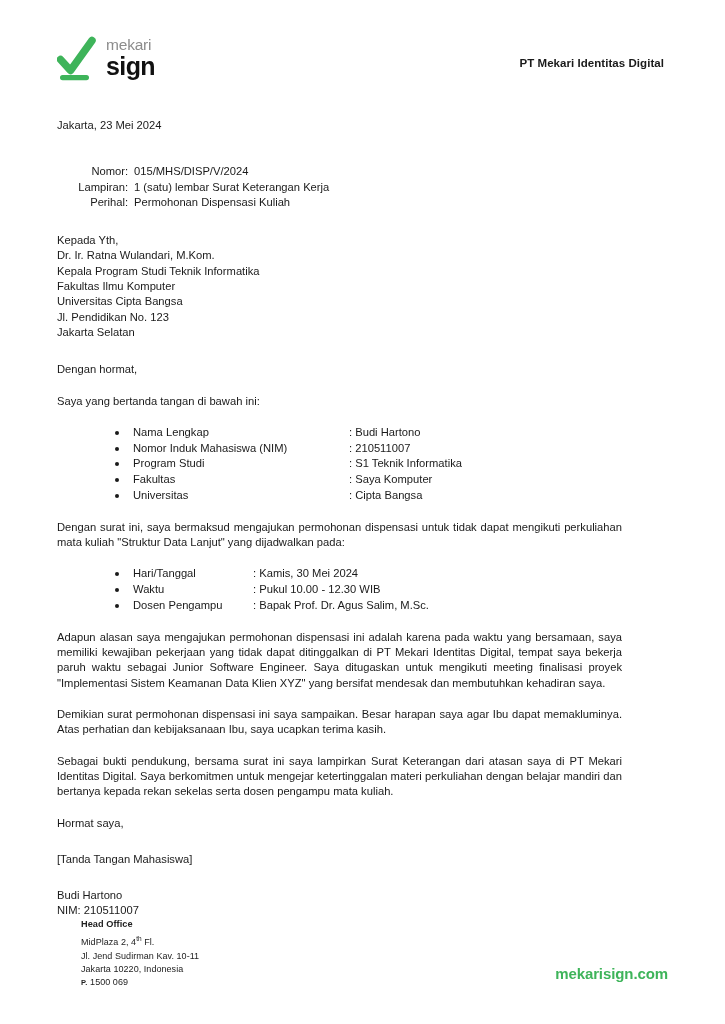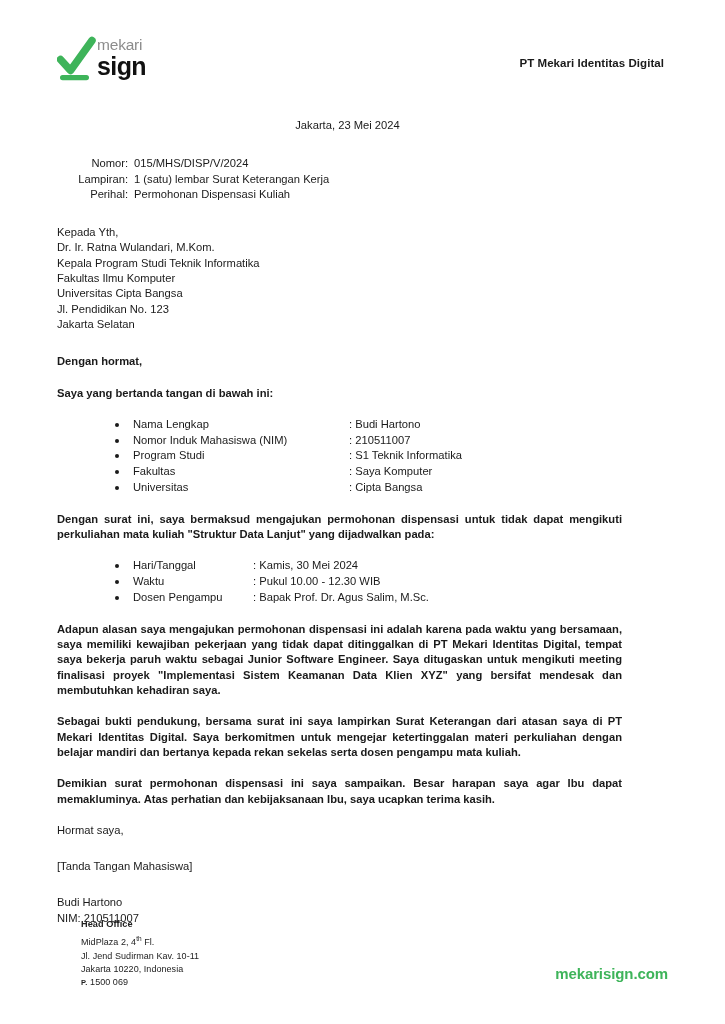--- a/index.html
+++ b/index.html
@@ -28,20 +28,21 @@
     top: 36px;
     right: 49px;
     height: 60px;
   }
   .logo {
     position: absolute;
     left: 0;
     top: 0;
     display: flex;
     align-items: center;
+    gap: 9px;
   }
   .logo-mark {
     position: relative;
     width: 40px;
     height: 46px;
   }
   .logo-mark svg { display: block; }
   .logo-words {
     display: flex;
     flex-direction: column;
@@ -76,22 +77,22 @@
   .doc {
     position: absolute;
     left: 57px;
     top: 118px;
     width: 581px;
     font-size: 11.2px;
     line-height: 15.3px;
     color: #1a1a1a;
   }
   .place-date {
-    text-align: center;
-    margin-bottom: 23px;
+    text-align: left;
+    margin-bottom: 31px;
   }
 
   .meta-table {
     border-collapse: collapse;
     margin-bottom: 23px;
   }
   .meta-table td {
     padding: 0;
     vertical-align: top;
     line-height: 15.3px;
@@ -101,21 +102,20 @@
   .meta-sep { width: 9px; }
 
   .recipient {
     margin-bottom: 22px;
   }
   .recipient div { line-height: 15.3px; }
 
   .para {
     margin: 0 16px 16px 0;
     text-align: justify;
-    font-weight: bold;
   }
   .para.plain { text-align: left; }
 
   .bullets {
     list-style: none;
     margin: 0 0 16px 0;
     padding: 0;
   }
   .bullets li {
     position: relative;
@@ -265,23 +265,23 @@
       <li>
         <span class="bl-label">Waktu</span><span>: Pukul 10.00 - 12.30 WIB</span>
       </li>
       <li>
         <span class="bl-label">Dosen Pengampu</span><span>: Bapak Prof. Dr. Agus Salim, M.Sc.</span>
       </li>
     </ul>
 
     <p class="para">Adapun alasan saya mengajukan permohonan dispensasi ini adalah karena pada waktu yang bersamaan, saya memiliki kewajiban pekerjaan yang tidak dapat ditinggalkan di PT Mekari Identitas Digital, tempat saya bekerja paruh waktu sebagai Junior Software Engineer. Saya ditugaskan untuk mengikuti meeting finalisasi proyek "Implementasi Sistem Keamanan Data Klien XYZ" yang bersifat mendesak dan membutuhkan kehadiran saya.</p>
 
+    <p class="para">Demikian surat permohonan dispensasi ini saya sampaikan. Besar harapan saya agar Ibu dapat memakluminya. Atas perhatian dan kebijaksanaan Ibu, saya ucapkan terima kasih.</p>
+
     <p class="para">Sebagai bukti pendukung, bersama surat ini saya lampirkan Surat Keterangan dari atasan saya di PT Mekari Identitas Digital. Saya berkomitmen untuk mengejar ketertinggalan materi perkuliahan dengan belajar mandiri dan bertanya kepada rekan sekelas serta dosen pengampu mata kuliah.</p>
-
-    <p class="para">Demikian surat permohonan dispensasi ini saya sampaikan. Besar harapan saya agar Ibu dapat memakluminya. Atas perhatian dan kebijaksanaan Ibu, saya ucapkan terima kasih.</p>
 
     <div class="sig-block">
       <div>Hormat saya,</div>
       <div class="gap-md"></div>
       <div>[Tanda Tangan Mahasiswa]</div>
       <div class="gap-md"></div>
       <div>Budi Hartono</div>
       <div>NIM: 210511007</div>
     </div>
   </div>

